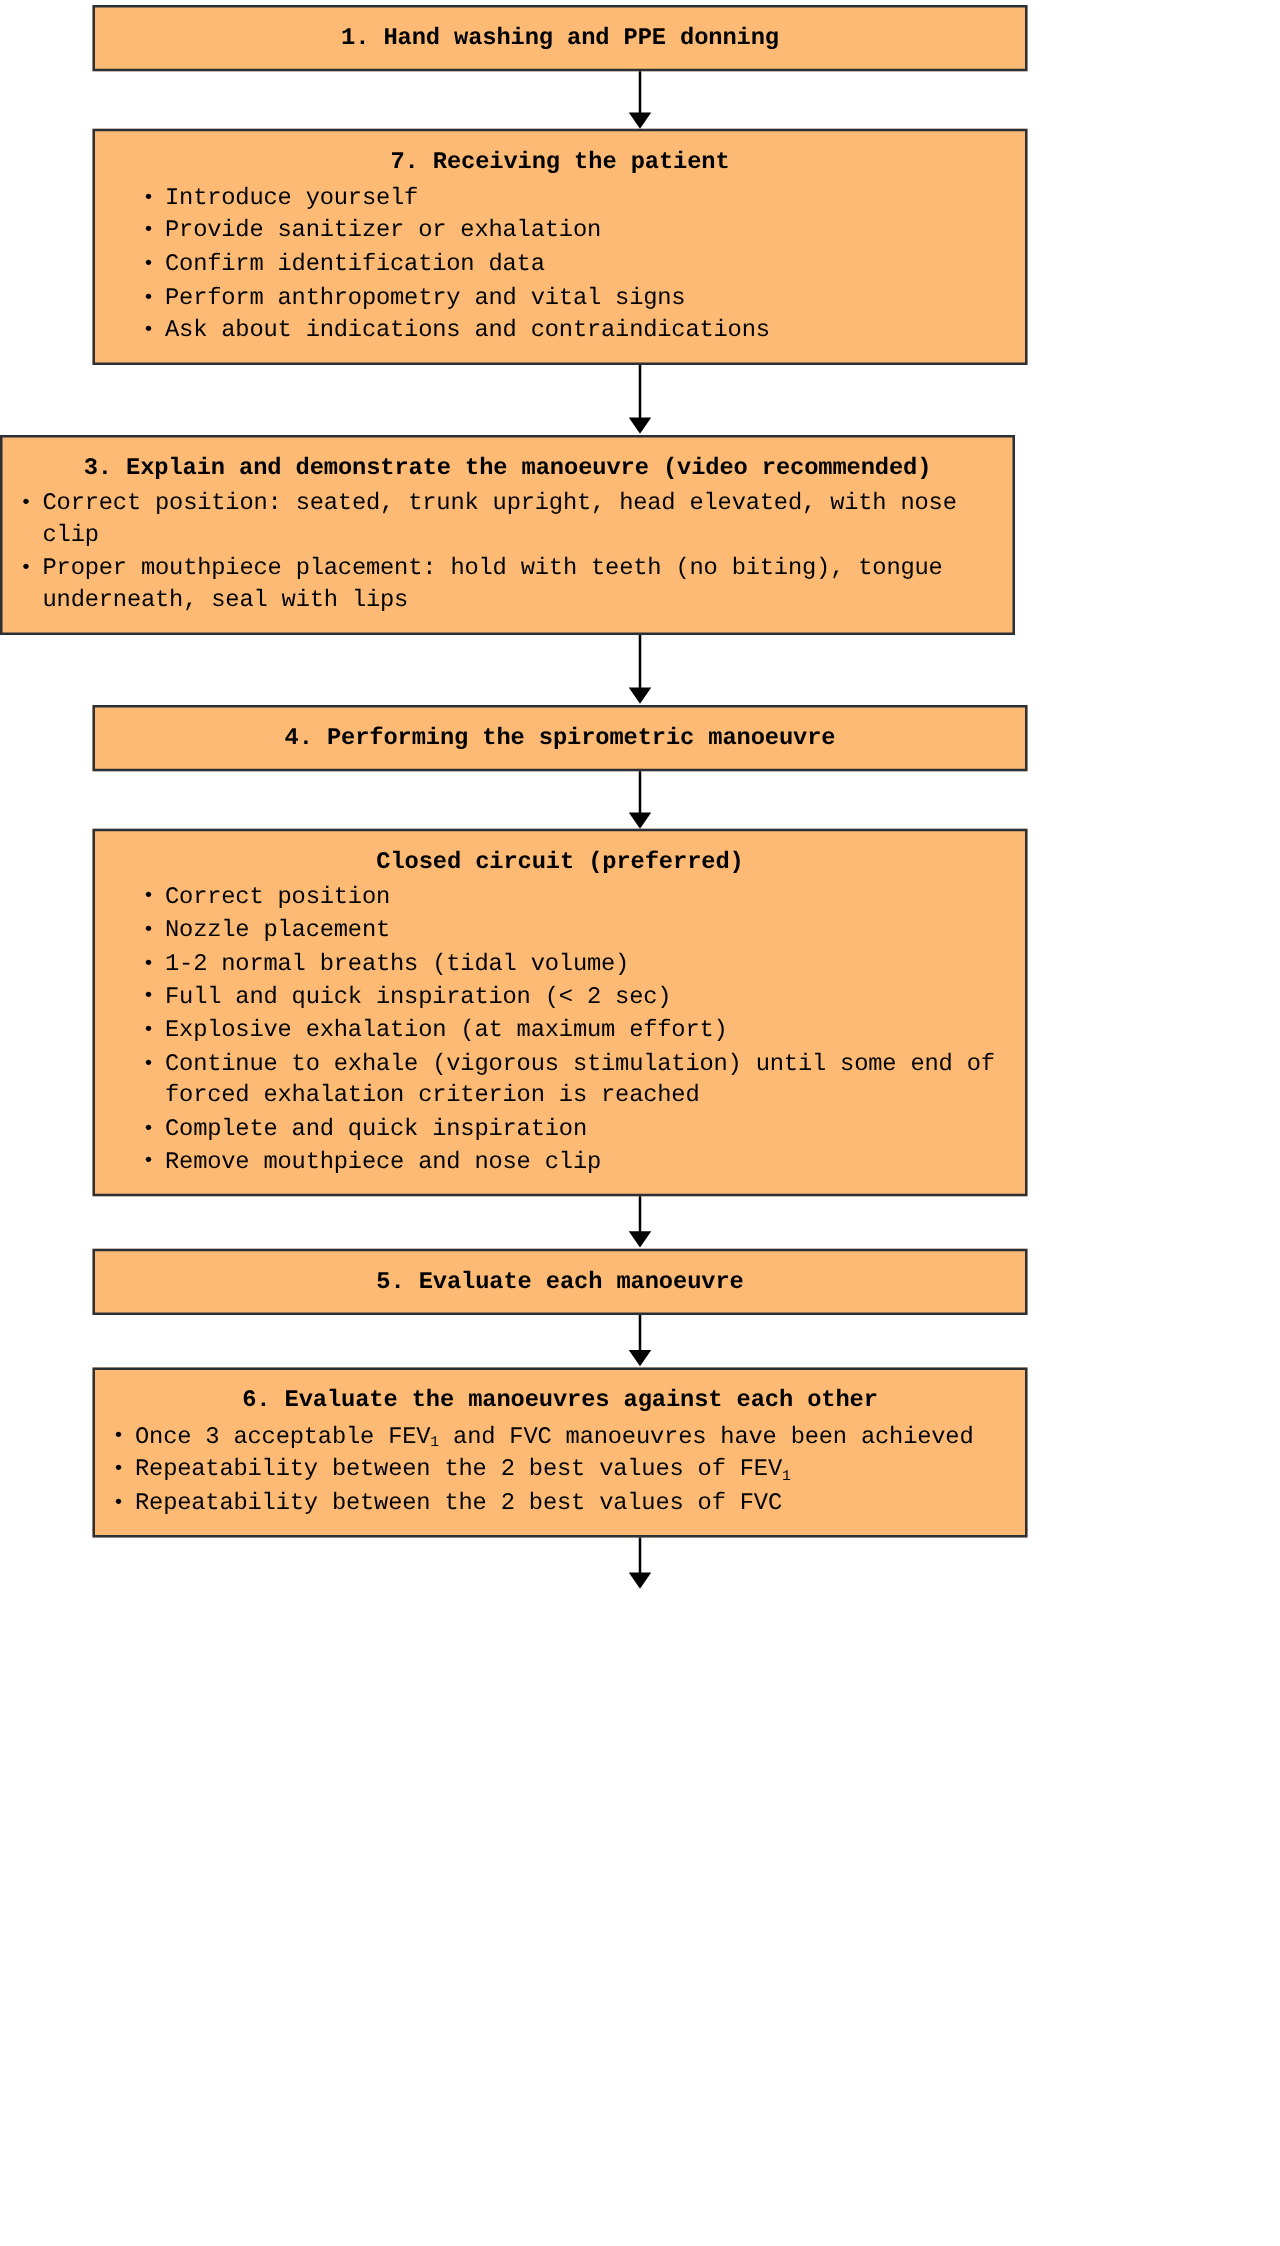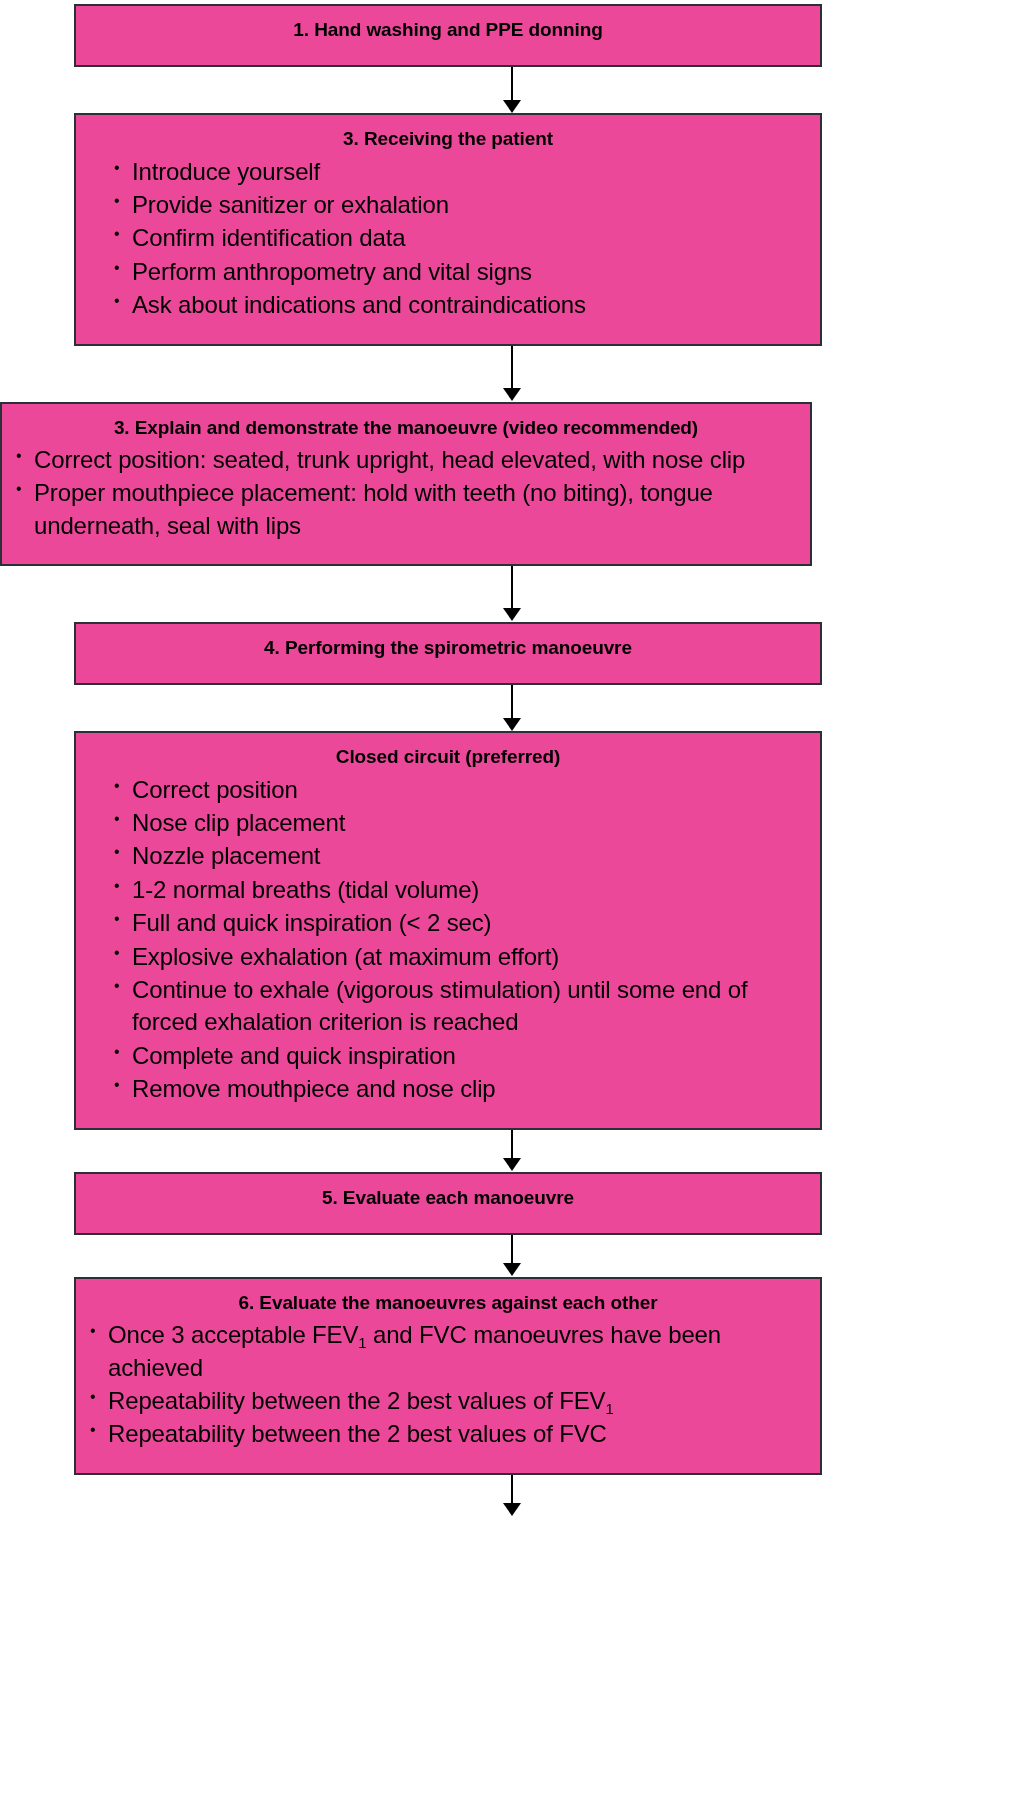--- a/index.html
+++ b/index.html
@@ -13,24 +13,25 @@
     font-family: "Liberation Sans", sans-serif;
     color: #000000;
     -webkit-font-smoothing: antialiased;
   }
   .flow {
     width: 1024px;
     position: relative;
     padding: 0;
   }
   .box {
-    background: #ec4899;
+    background: #fdba74;
     border: 2px solid #2b2f36;
     margin: 0 auto;
-    padding: 9px 12px 21px 12px;
+    padding: 9px 12px 11px 12px;
+    font-family: Liberation Mono, monospace;
   }
   
   .box.narrow {
     width: 748px;
     margin-left: 74px;
   }
   
   .box.wide {
     width: 812px;
     margin-left: 0px;
@@ -47,21 +48,21 @@
     list-style: none;
     margin: 2px 0 0 0;
     padding: 0;
   }
   ul.bullets.indent {
     padding-left: 24px;
   }
   ul.bullets li {
     position: relative;
     padding-left: 20px;
-    font-size: 24px;
+    font-size: 19px;
     line-height: 1.35;
     letter-spacing: -0.15px;
     margin: 0 0 1px 0;
   }
   ul.bullets li::before {
     content: "\2022";
     position: absolute;
     left: 2px;
     top: 0;
     font-size: 16px;
@@ -117,21 +118,21 @@
   <div class="box narrow">
     <div class="box-title">1. Hand washing and PPE donning</div>
   </div>
 
   <div class="arrow">
     <div class="stem"></div>
     <div class="head"></div>
   </div>
 
   <div class="box narrow">
-    <div class="box-title">3. Receiving the patient</div>
+    <div class="box-title">7. Receiving the patient</div>
     <ul class="bullets indent">
       <li>Introduce yourself</li>
       <li>Provide sanitizer or exhalation</li>
       <li>Confirm identification data</li>
       <li>Perform anthropometry and vital signs</li>
       <li>Ask about indications and contraindications</li>
     </ul>
   </div>
 
   <div class="arrow tall">
@@ -158,21 +159,20 @@
 
   <div class="arrow">
     <div class="stem"></div>
     <div class="head"></div>
   </div>
 
   <div class="box narrow">
     <div class="box-title">Closed circuit (preferred)</div>
     <ul class="bullets indent">
       <li>Correct position</li>
-      <li>Nose clip placement</li>
       <li>Nozzle placement</li>
       <li>1-2 normal breaths (tidal volume)</li>
       <li>Full and quick inspiration (&lt; 2 sec)</li>
       <li>Explosive exhalation (at maximum effort)</li>
       <li>Continue to exhale (vigorous stimulation) until some end of forced exhalation criterion is reached</li>
       <li>Complete and quick inspiration</li>
       <li>Remove mouthpiece and nose clip</li>
     </ul>
   </div>
 

